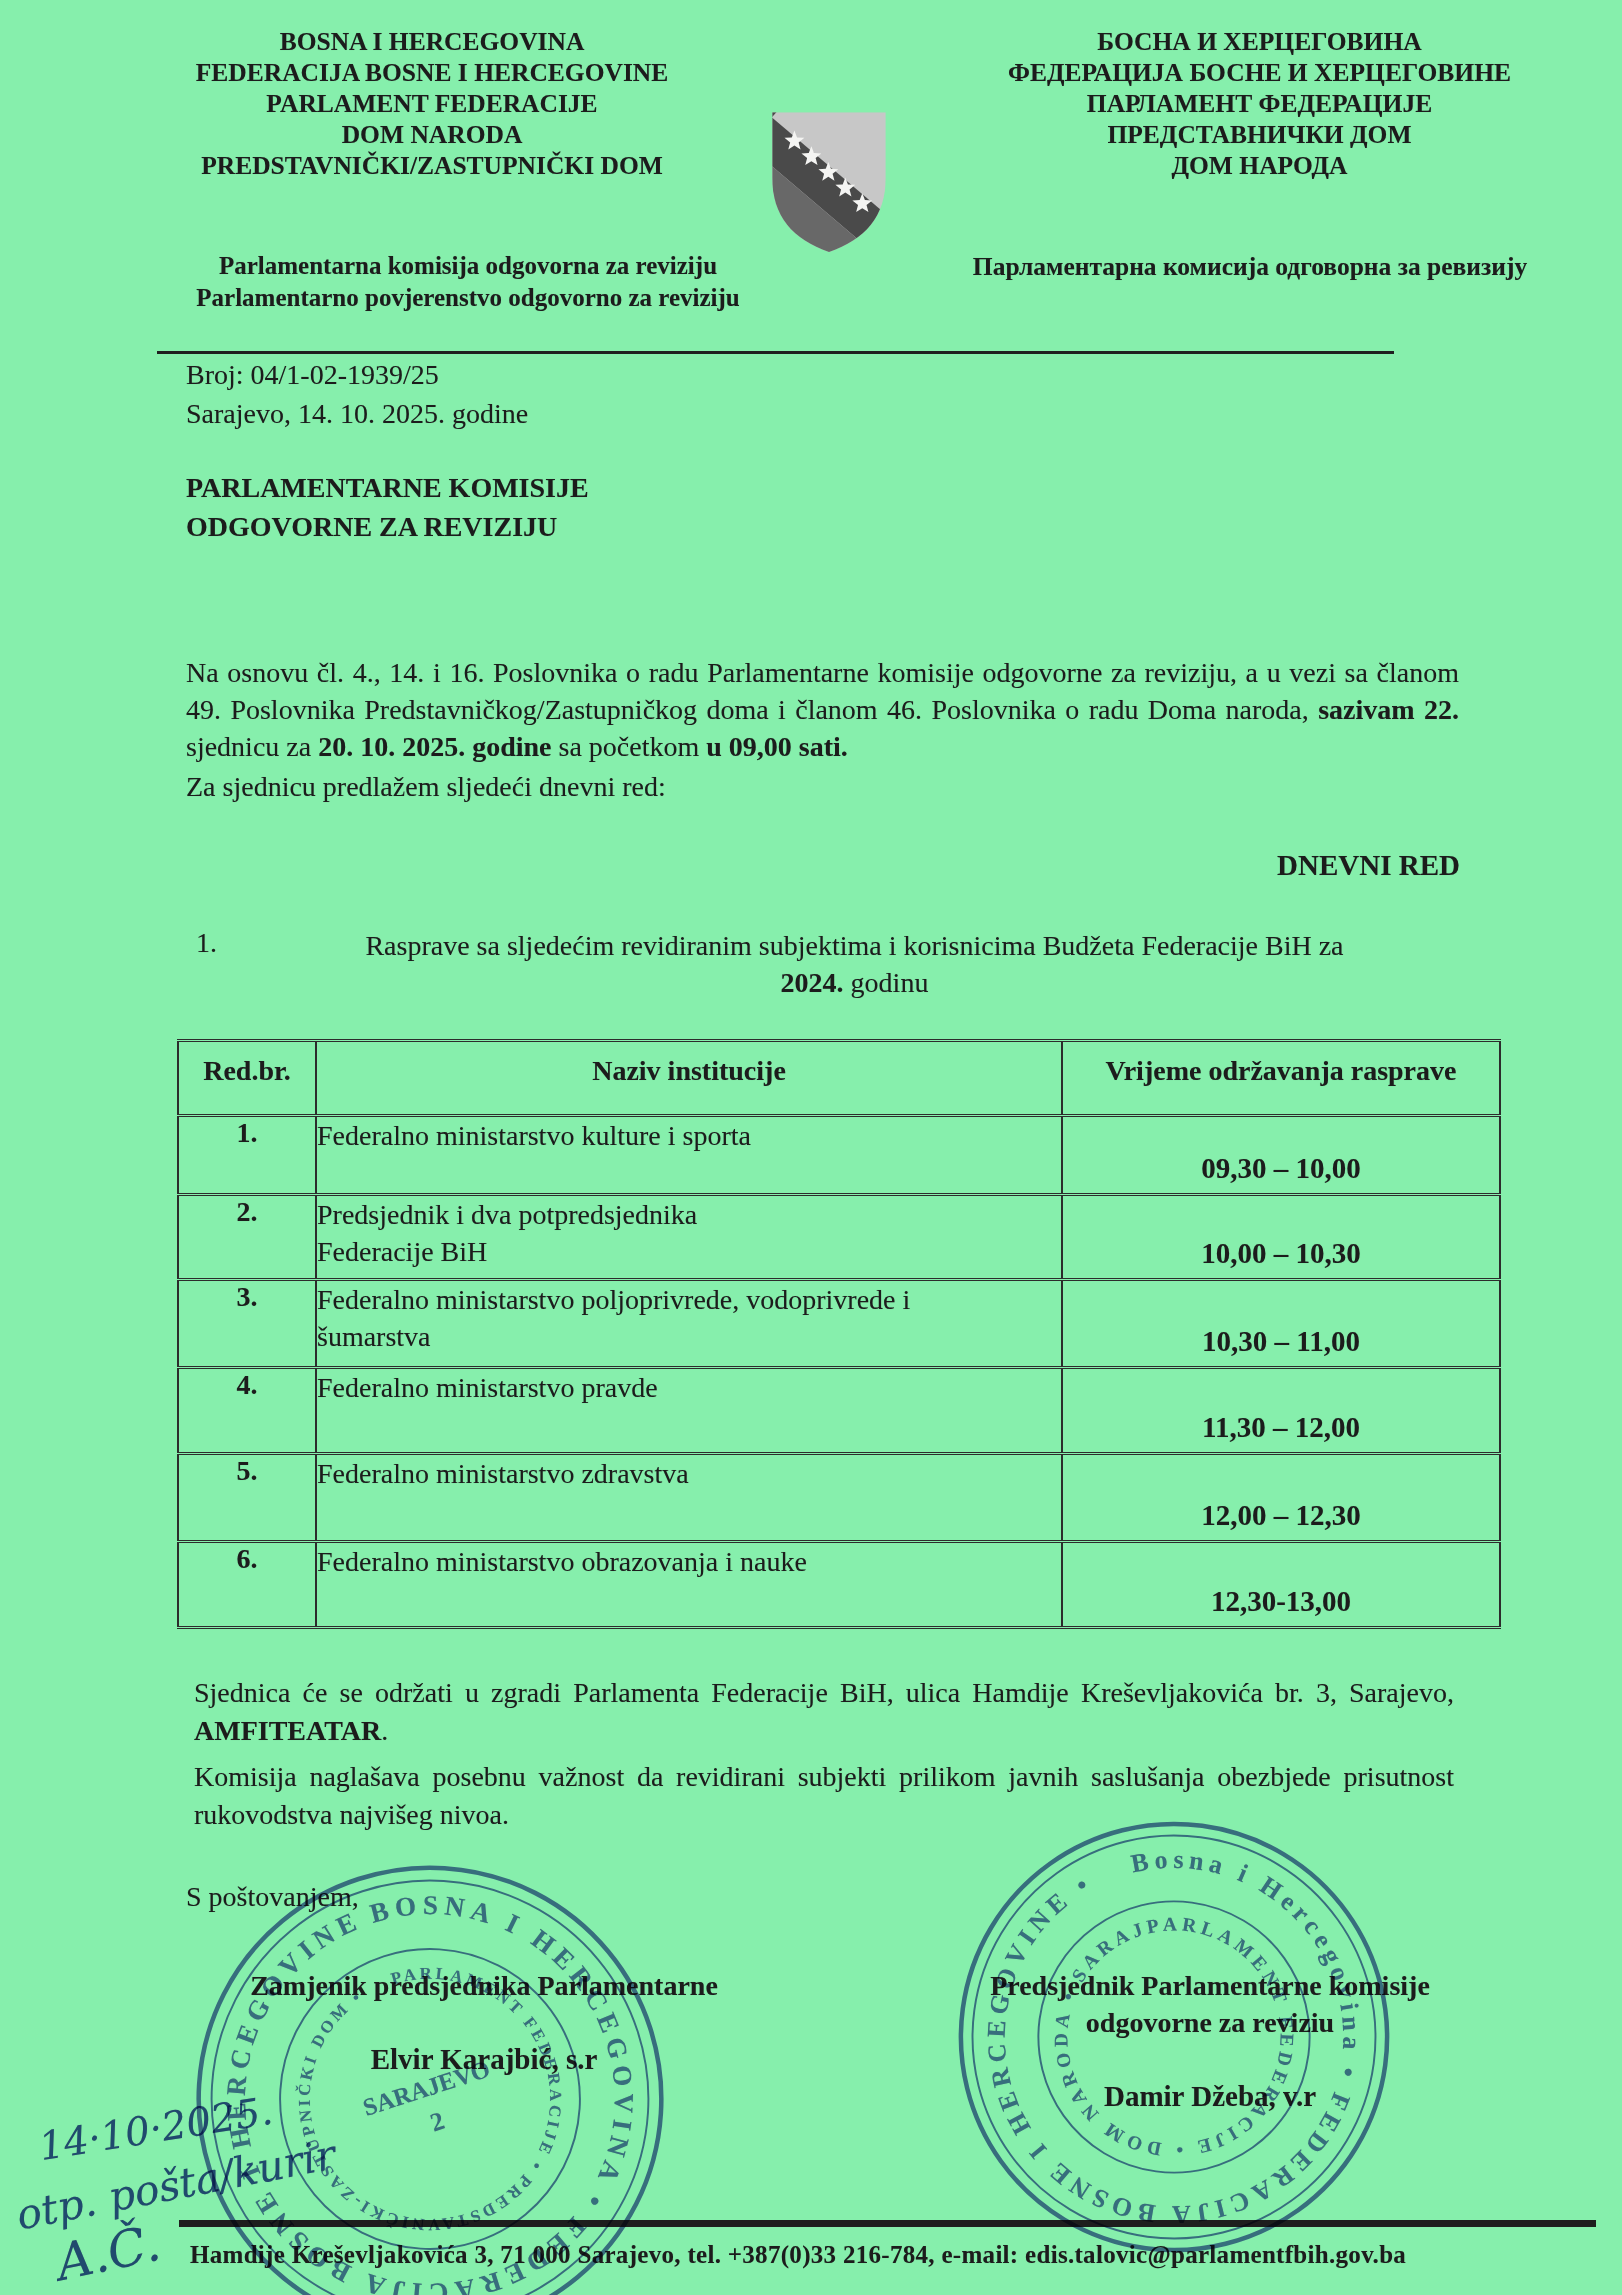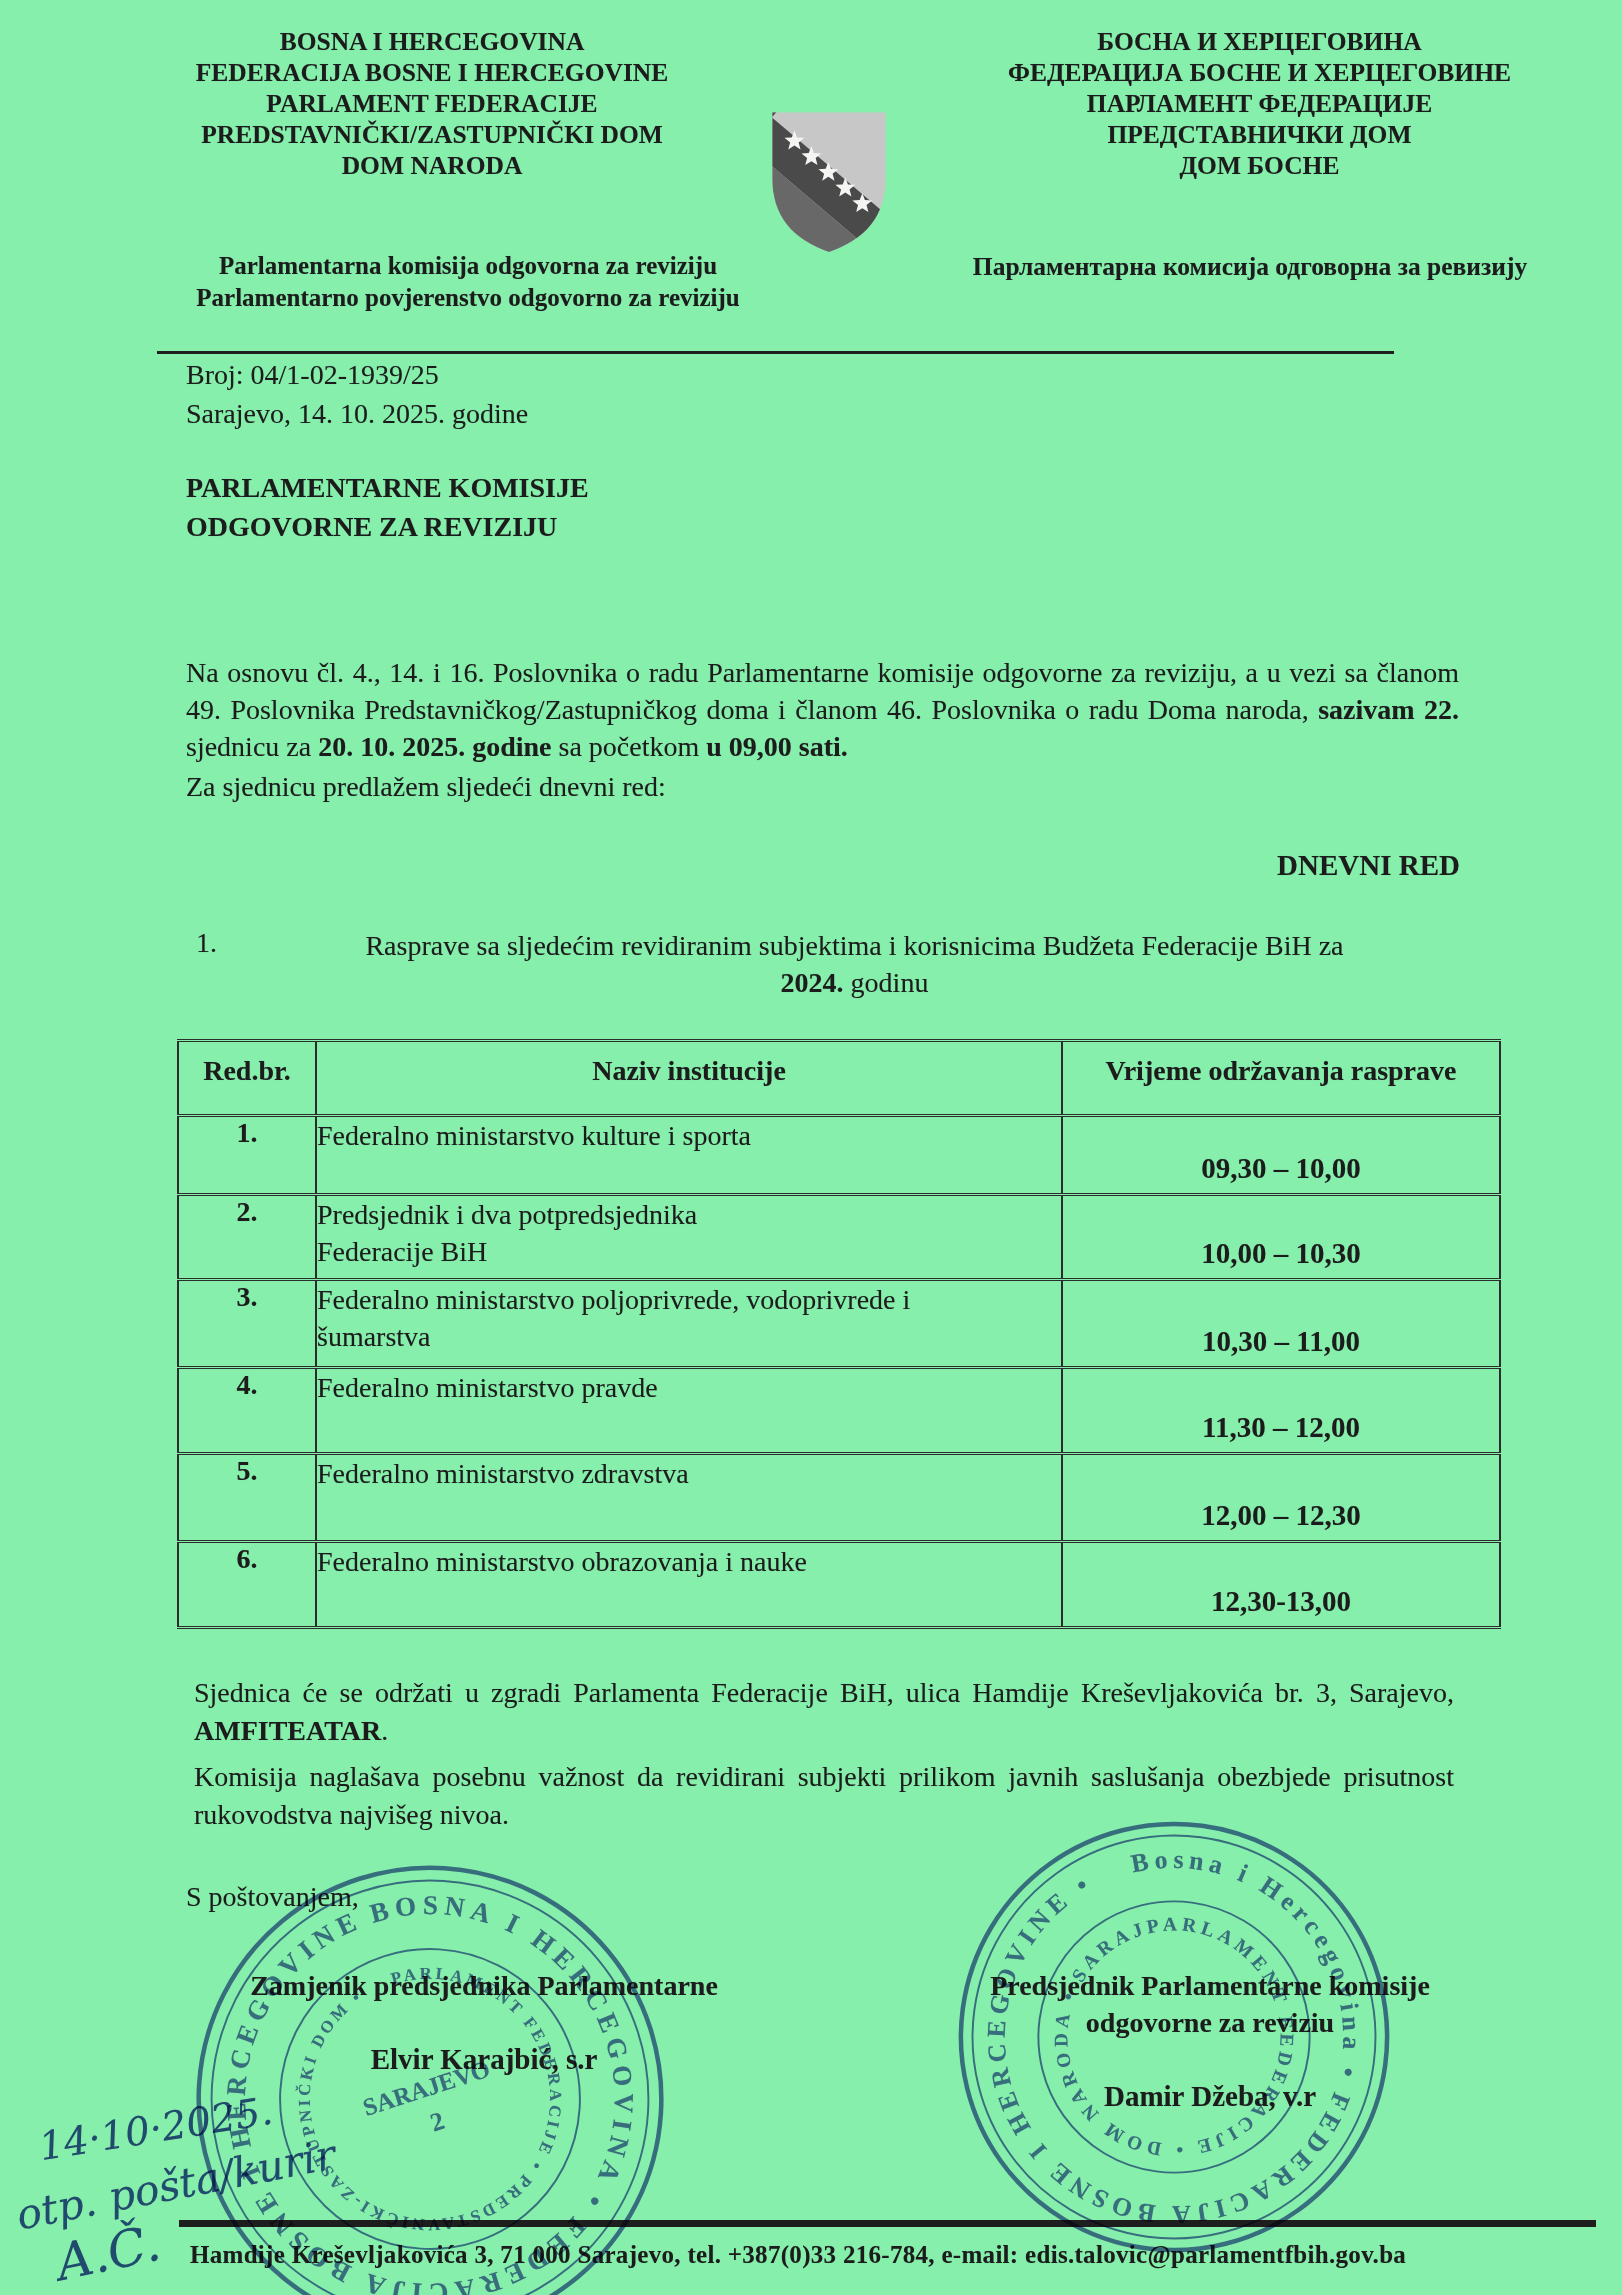--- a/index.html
+++ b/index.html
@@ -81,22 +81,22 @@
 </style>
 </head>
 <body>
 
 <div class="page soft">
 
   <div class="lh-left">
     <div>BOSNA I HERCEGOVINA</div>
     <div>FEDERACIJA BOSNE I HERCEGOVINE</div>
     <div>PARLAMENT FEDERACIJE</div>
+    <div>DOM NARODA</div>
     <div>PREDSTAVNIČKI/ZASTUPNIČKI DOM</div>
-    <div>DOM NARODA</div>
   </div>
 
   <svg class="coat" viewBox="0 0 190 228">
     <defs>
       <clipPath id="shieldClip">
         <path d="M8,8 H182 V108 C182,168 150,203 95,222 C40,203 8,168 8,108 Z"></path>
       </clipPath>
       <polygon id="star" points="0,-16 4,-5.5 15.2,-4.9 6.5,2.1 9.4,12.9 0,6.8 -9.4,12.9 -6.5,2.1 -15.2,-4.9 -4,-5.5" fill="#f4f4f2"></polygon>
     </defs>
     <g clip-path="url(#shieldClip)">
@@ -110,21 +110,21 @@
       <use href="#star" transform="translate(120,124)"></use>
       <use href="#star" transform="translate(146,148)"></use>
     </g>
   </svg>
 
   <div class="lh-right">
     <div>БОСНА И ХЕРЦЕГОВИНА</div>
     <div>ФЕДЕРАЦИЈА БОСНЕ И ХЕРЦЕГОВИНЕ</div>
     <div>ПАРЛАМЕНТ ФЕДЕРАЦИЈЕ</div>
     <div>ПРЕДСТАВНИЧКИ ДОМ</div>
-    <div>ДОМ БОСНЕ</div>
+    <div>ДОМ НАРОДА</div>
   </div>
 
   <div class="committee-left">
     <div>Parlamentarna komisija odgovorna za reviziju</div>
     <div>Parlamentarno povjerenstvo odgovorno za reviziju</div>
   </div>
   <div class="committee-right">Парламентарна комисија одговорна за ревизију</div>
 
   <div class="rule"></div>
 

